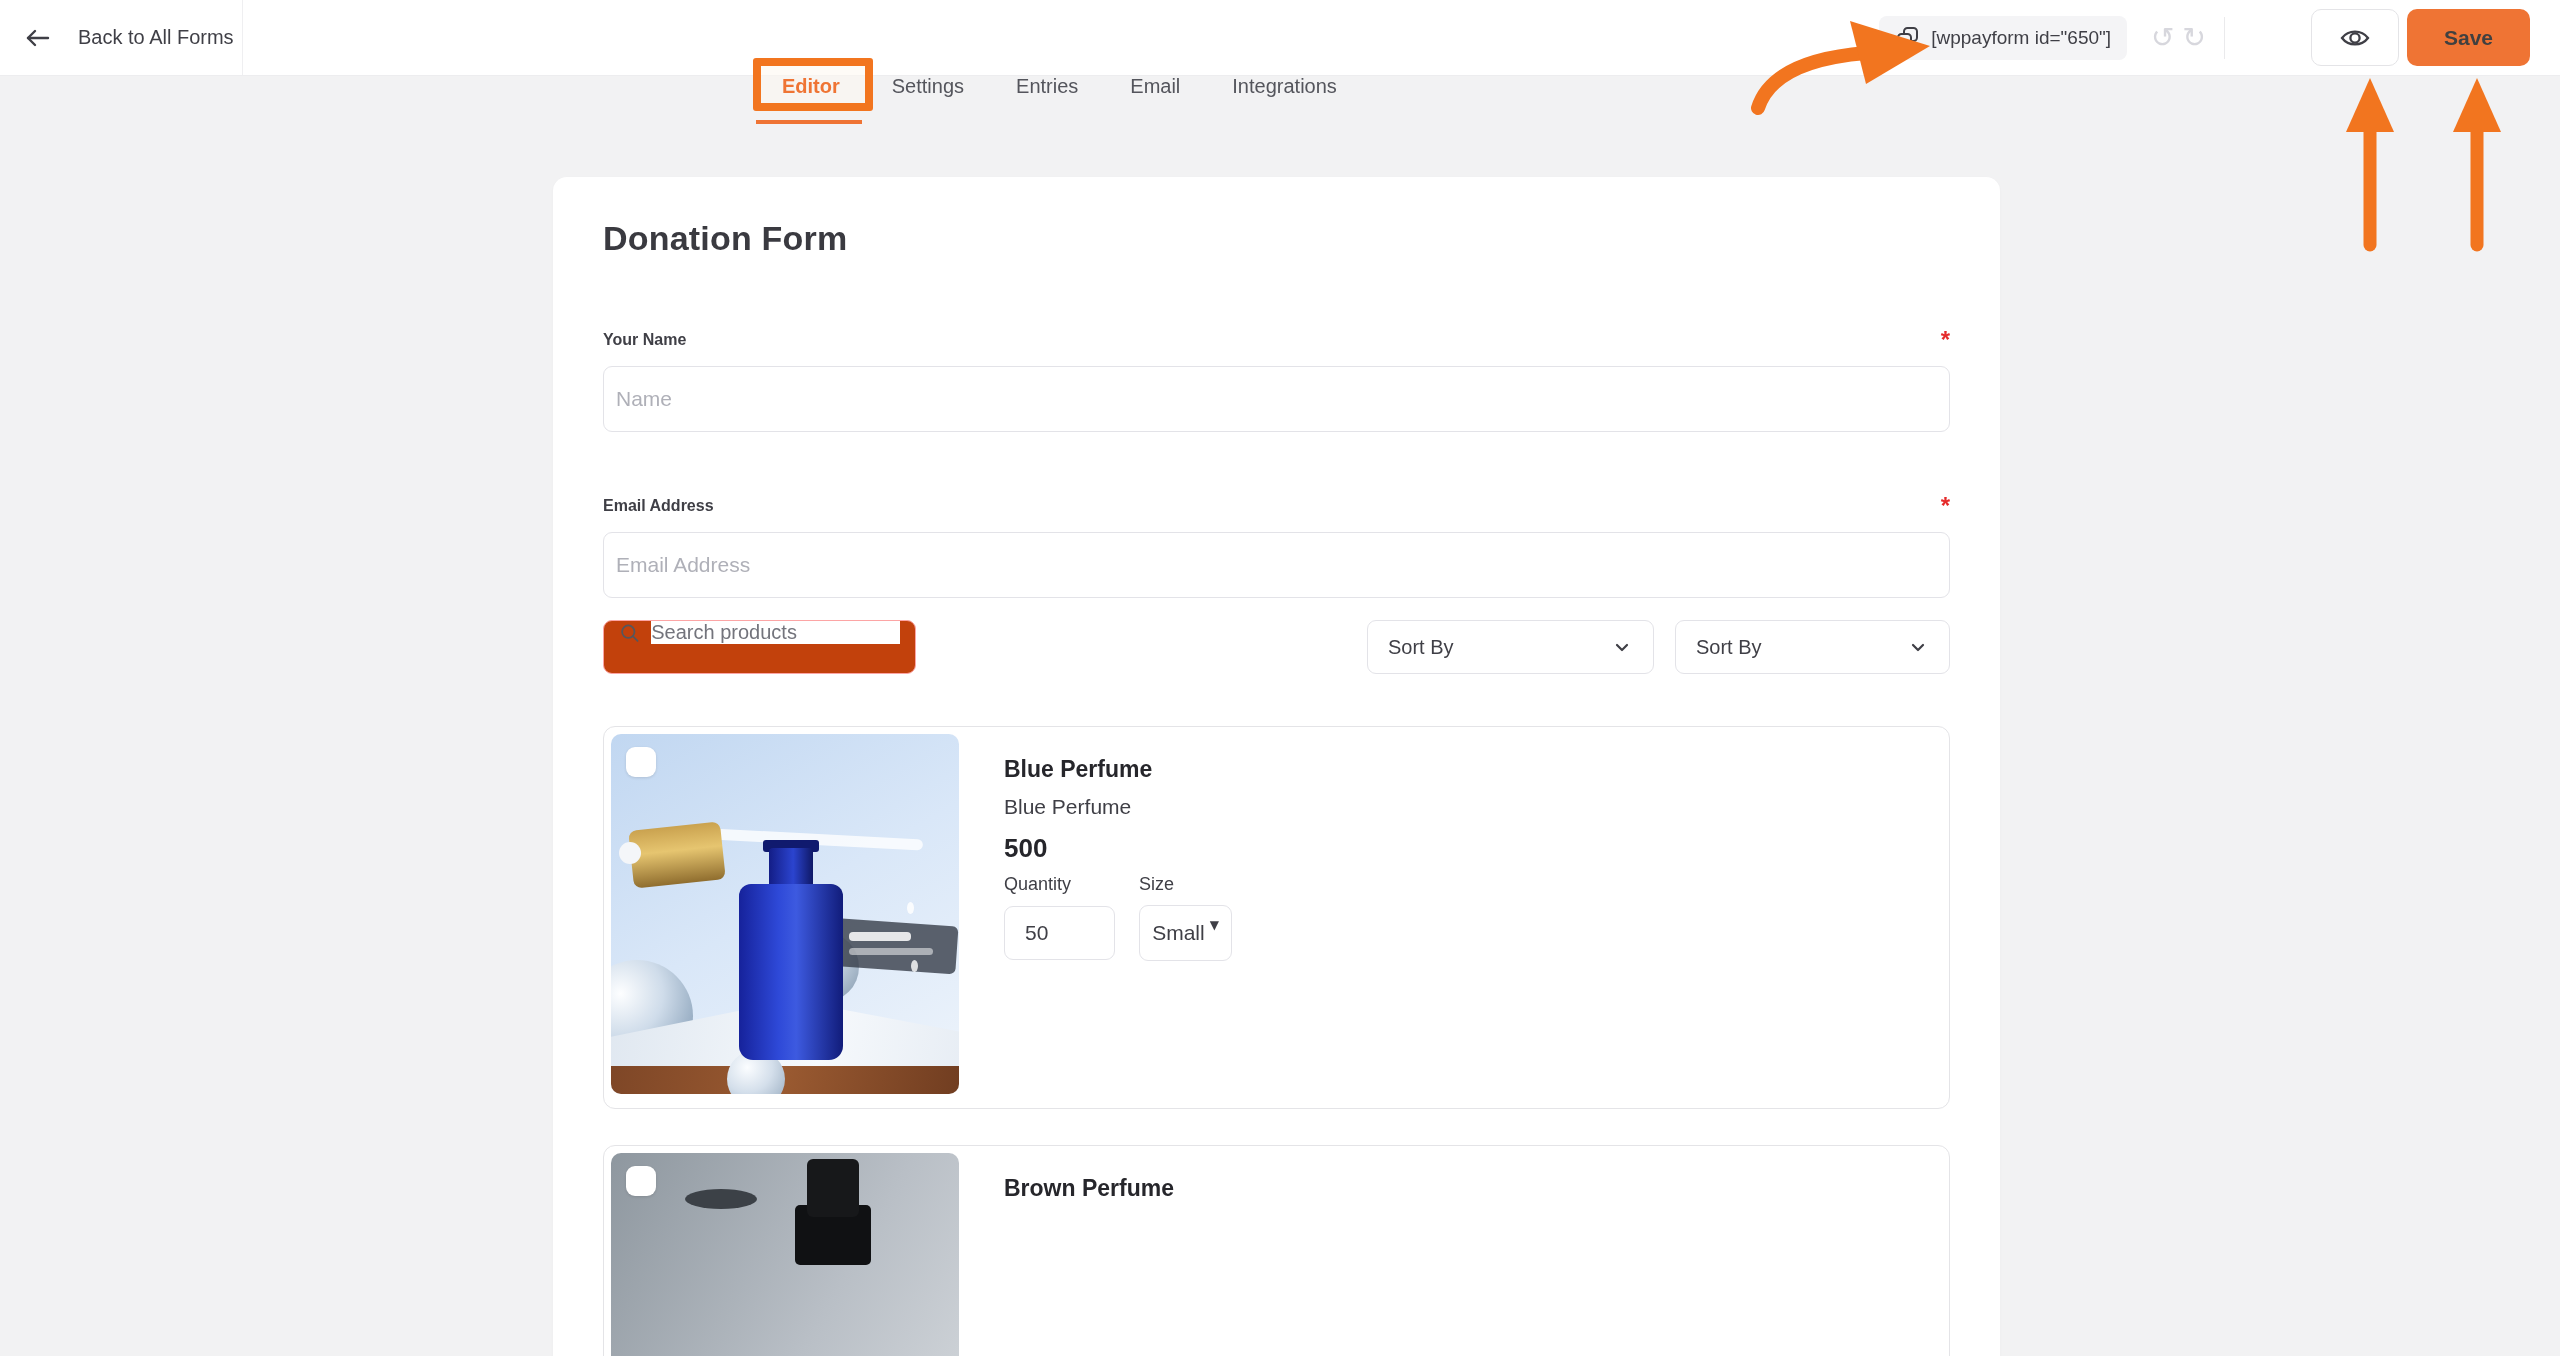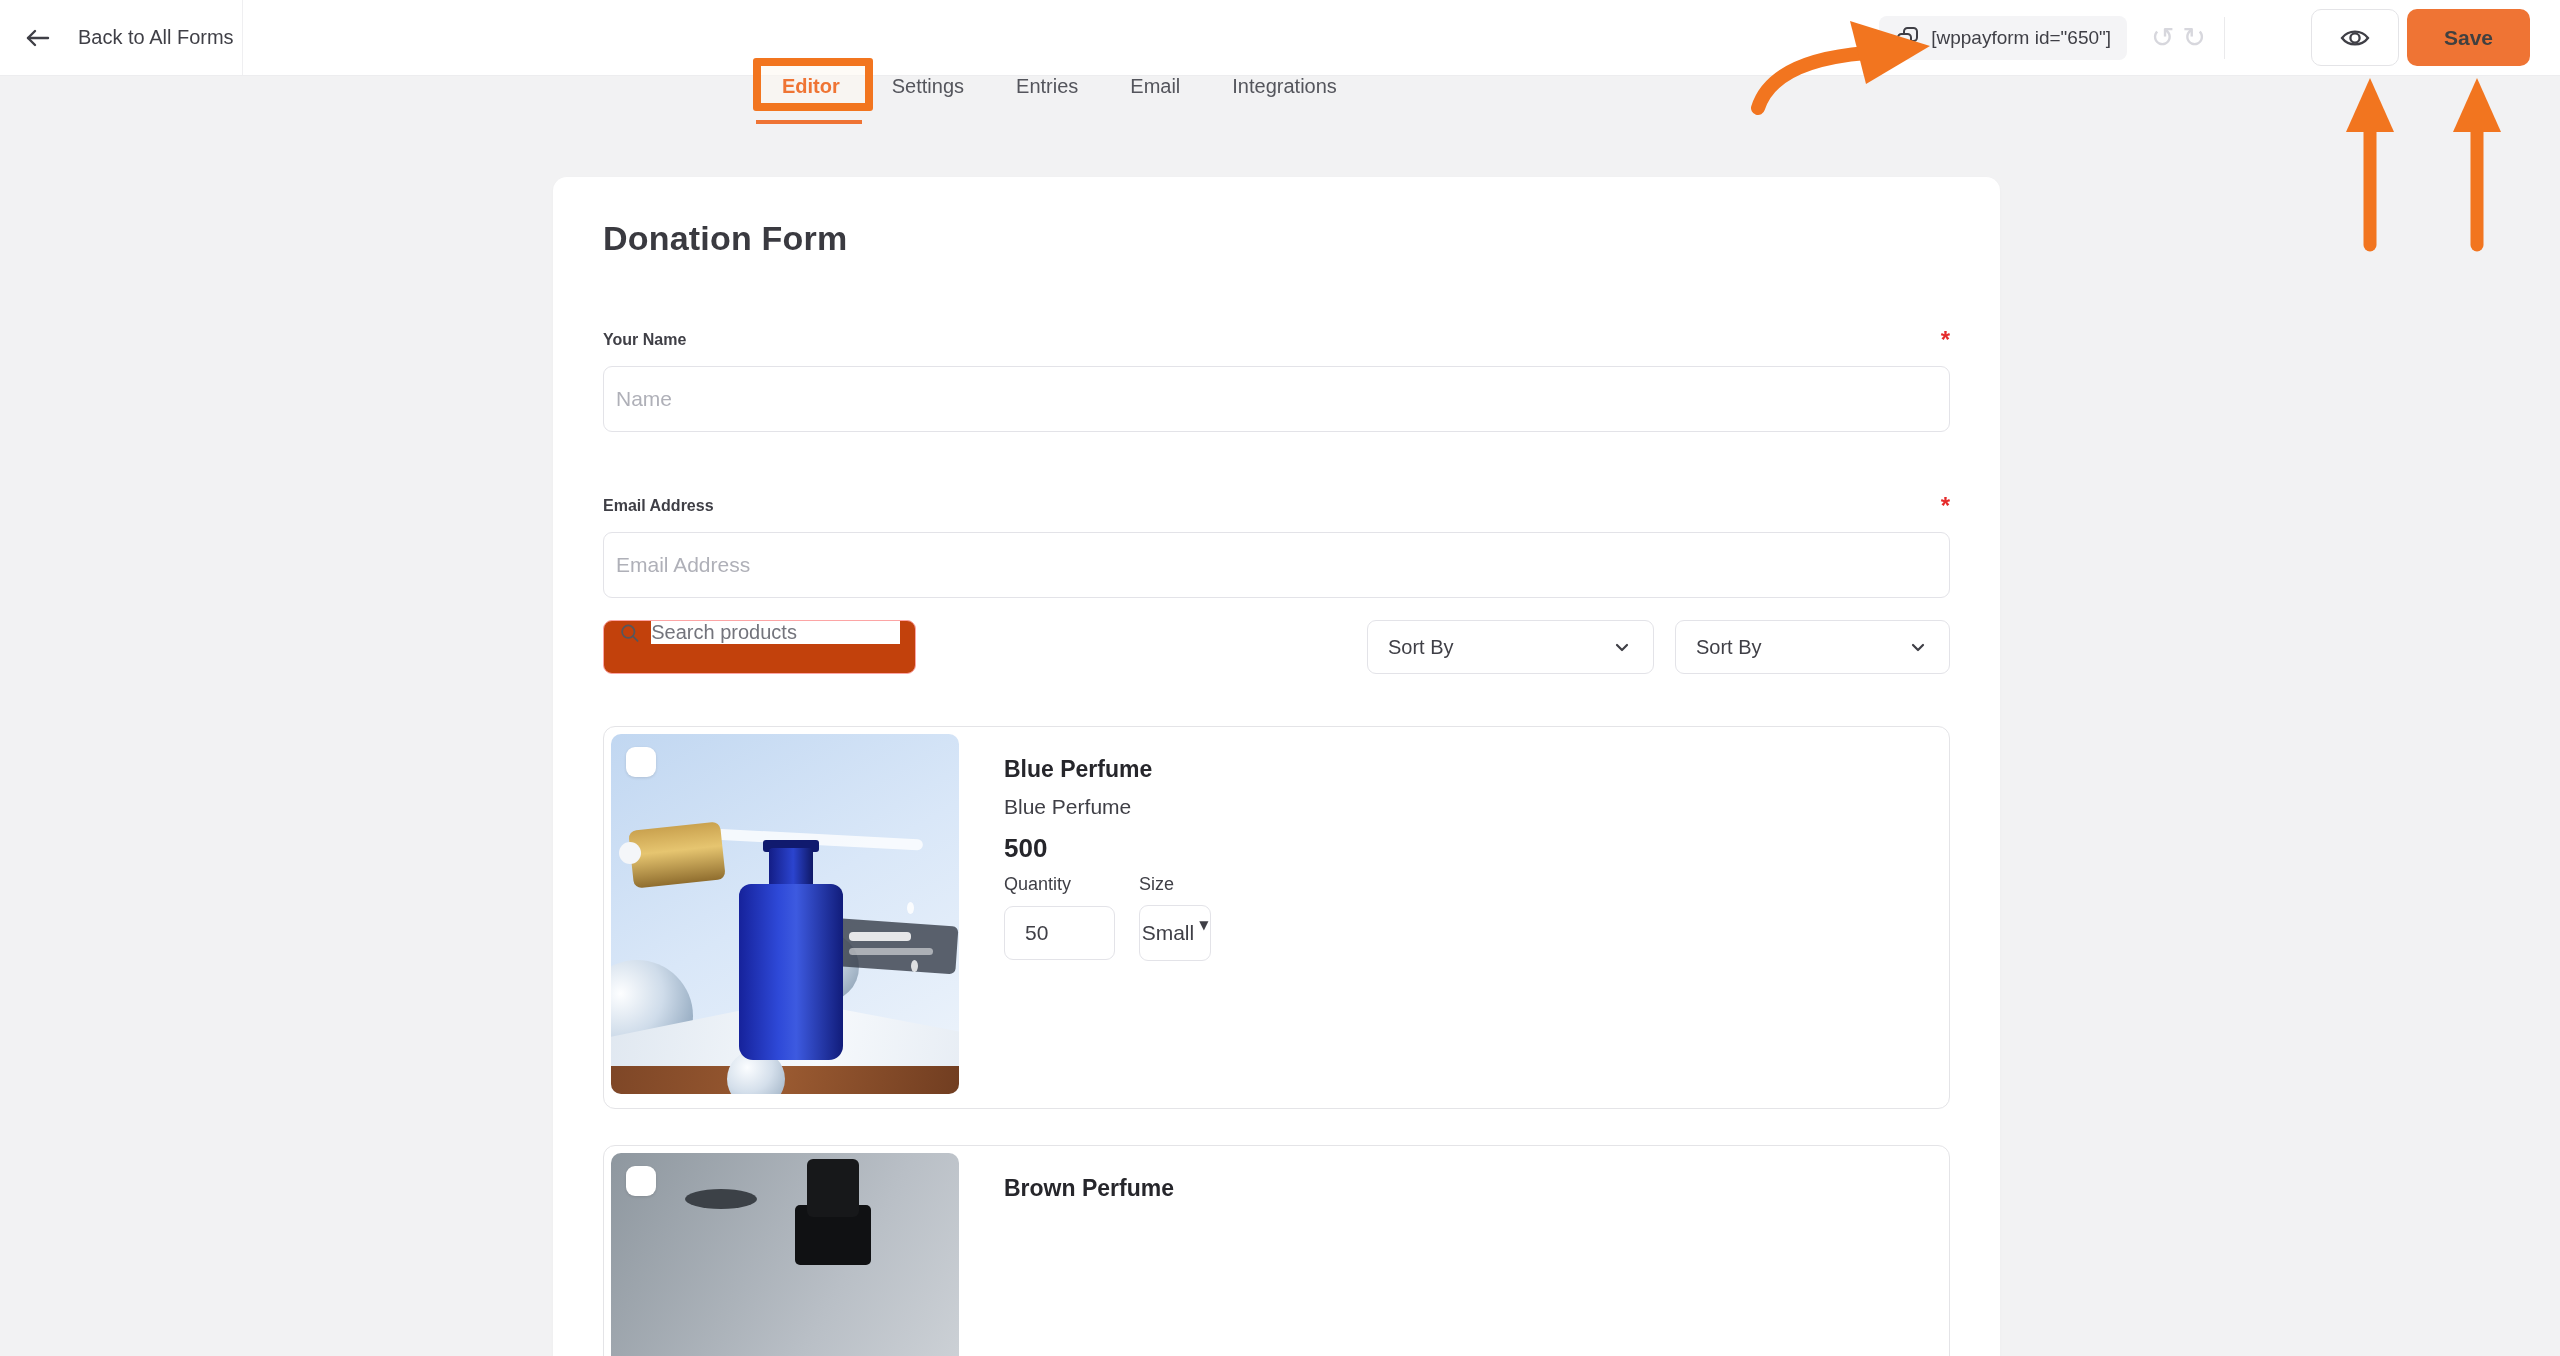--- a/index.html
+++ b/index.html
@@ -163,21 +163,21 @@
   .p-sub { font-size:21px; color:#3F3F46; margin-top:12px; }
   .p-price { font-size:26px; font-weight:700; color:#26262B; margin-top:14px; }
   .p-labels { display:grid; grid-template-columns:135px auto; margin-top:10px; font-size:18px; color:#3F3F46; }
   .p-controls { display:flex; gap:24px; margin-top:10px; align-items:center; }
   .qty-input {
     width:111px; height:54px; border:1px solid #E3E3E8; border-radius:9px;
     font-size:21px; color:#3F3F46; padding:0 0 0 20px; outline:none;
     font-family:"Liberation Sans", sans-serif;
   }
   .size-select {
-    width:72px; height:56px; border:1px solid #E3E3E8; border-radius:9px;
+    width:93px; height:56px; border:1px solid #E3E3E8; border-radius:9px;
     display:flex; align-items:center; justify-content:center; gap:5px;
     font-size:21px; color:#3F3F46; cursor:pointer; background:#fff;
   }
   .size-caret { font-size:12px; transform:translateY(-8px); font-family:"DejaVu Sans", sans-serif; }
 
   
   .annotations { position:absolute; inset:0; z-index:60; pointer-events:none; }
 </style>
 </head>
 <body>

